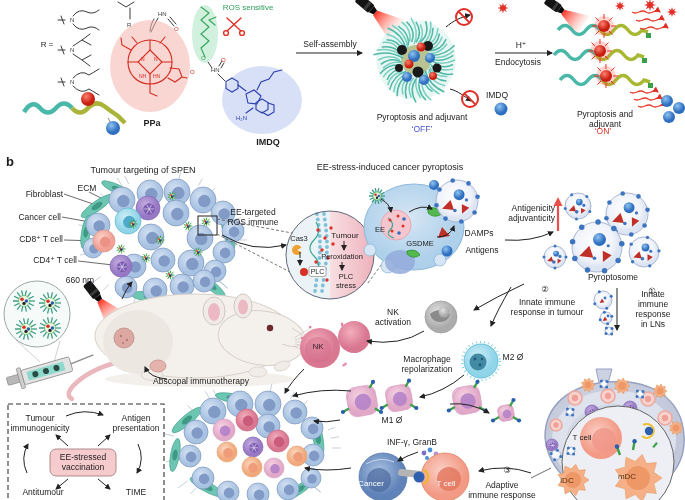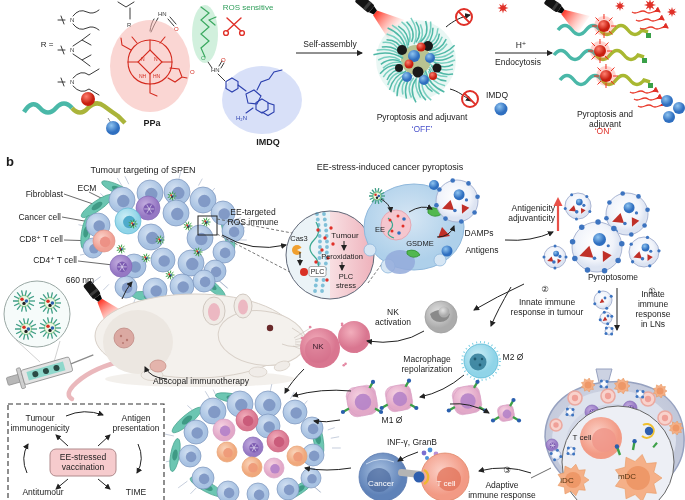--- a/index.html
+++ b/index.html
@@ -1250,21 +1250,21 @@
 
 <div class="lbl" style="left:393px;top:317px">NK
 activation</div>
 <div class="lbl fs8 maroon" style="left:318px;top:347px">NK</div>
 <div class="lbl" style="left:513px;top:357px">M2 Ø</div>
 <div class="lbl" style="left:427px;top:364px">Macrophage
 repolarization</div>
 <div class="lbl" style="left:392px;top:420px">M1 Ø</div>
 <div class="lbl" style="left:201px;top:381px">Abscopal immunotherapy</div>
 <div class="lbl" style="left:412px;top:442px">INF-γ, GranB</div>
-<div class="lbl fs8 white" style="left:381px;top:484px">Cancer</div>
+<div class="lbl fs8 white" style="left:371px;top:484px">Cancer</div>
 <div class="lbl fs8 white" style="left:446px;top:484px">T cell</div>
 <div class="lbl" style="left:507px;top:470px">③</div>
 <div class="lbl" style="left:502px;top:490px">Adaptive
 immune response</div>
 
 <div class="lbl fs8" style="left:582px;top:438px">T cell</div>
 <div class="lbl fs8 brown" style="left:567px;top:481px">iDC</div>
 <div class="lbl fs8 brown" style="left:627px;top:477px">mDC</div>
 
 <div class="lbl" style="left:40px;top:423px">Tumour

